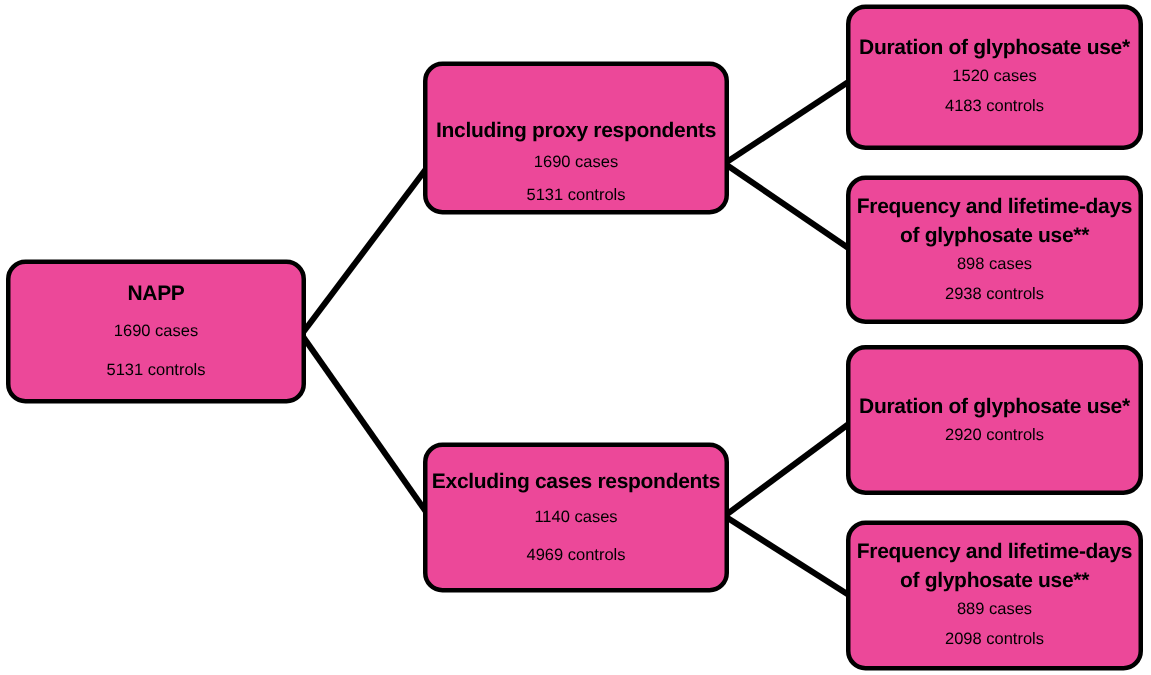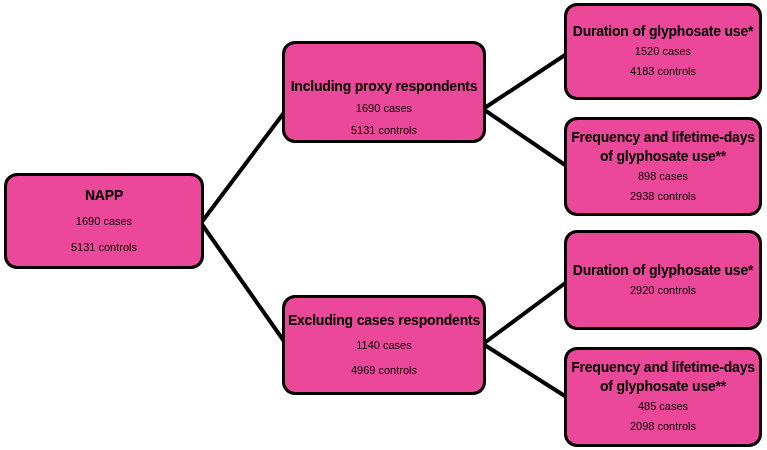--- a/index.html
+++ b/index.html
@@ -101,17 +101,17 @@
   </div>
 
   <div class="node" id="node-excl-duration">
     <span class="title">Duration of glyphosate use*</span>
     <span class="body-line">2920 controls</span>
   </div>
 
   <div class="node" id="node-excl-frequency">
     <span class="title">Frequency and lifetime-days
 of glyphosate use**</span>
-    <span class="body-line">485 cases</span>
+    <span class="body-line">889 cases</span>
     <span class="body-line">2098 controls</span>
   </div>
 
 </div>
 
 </body></html>

